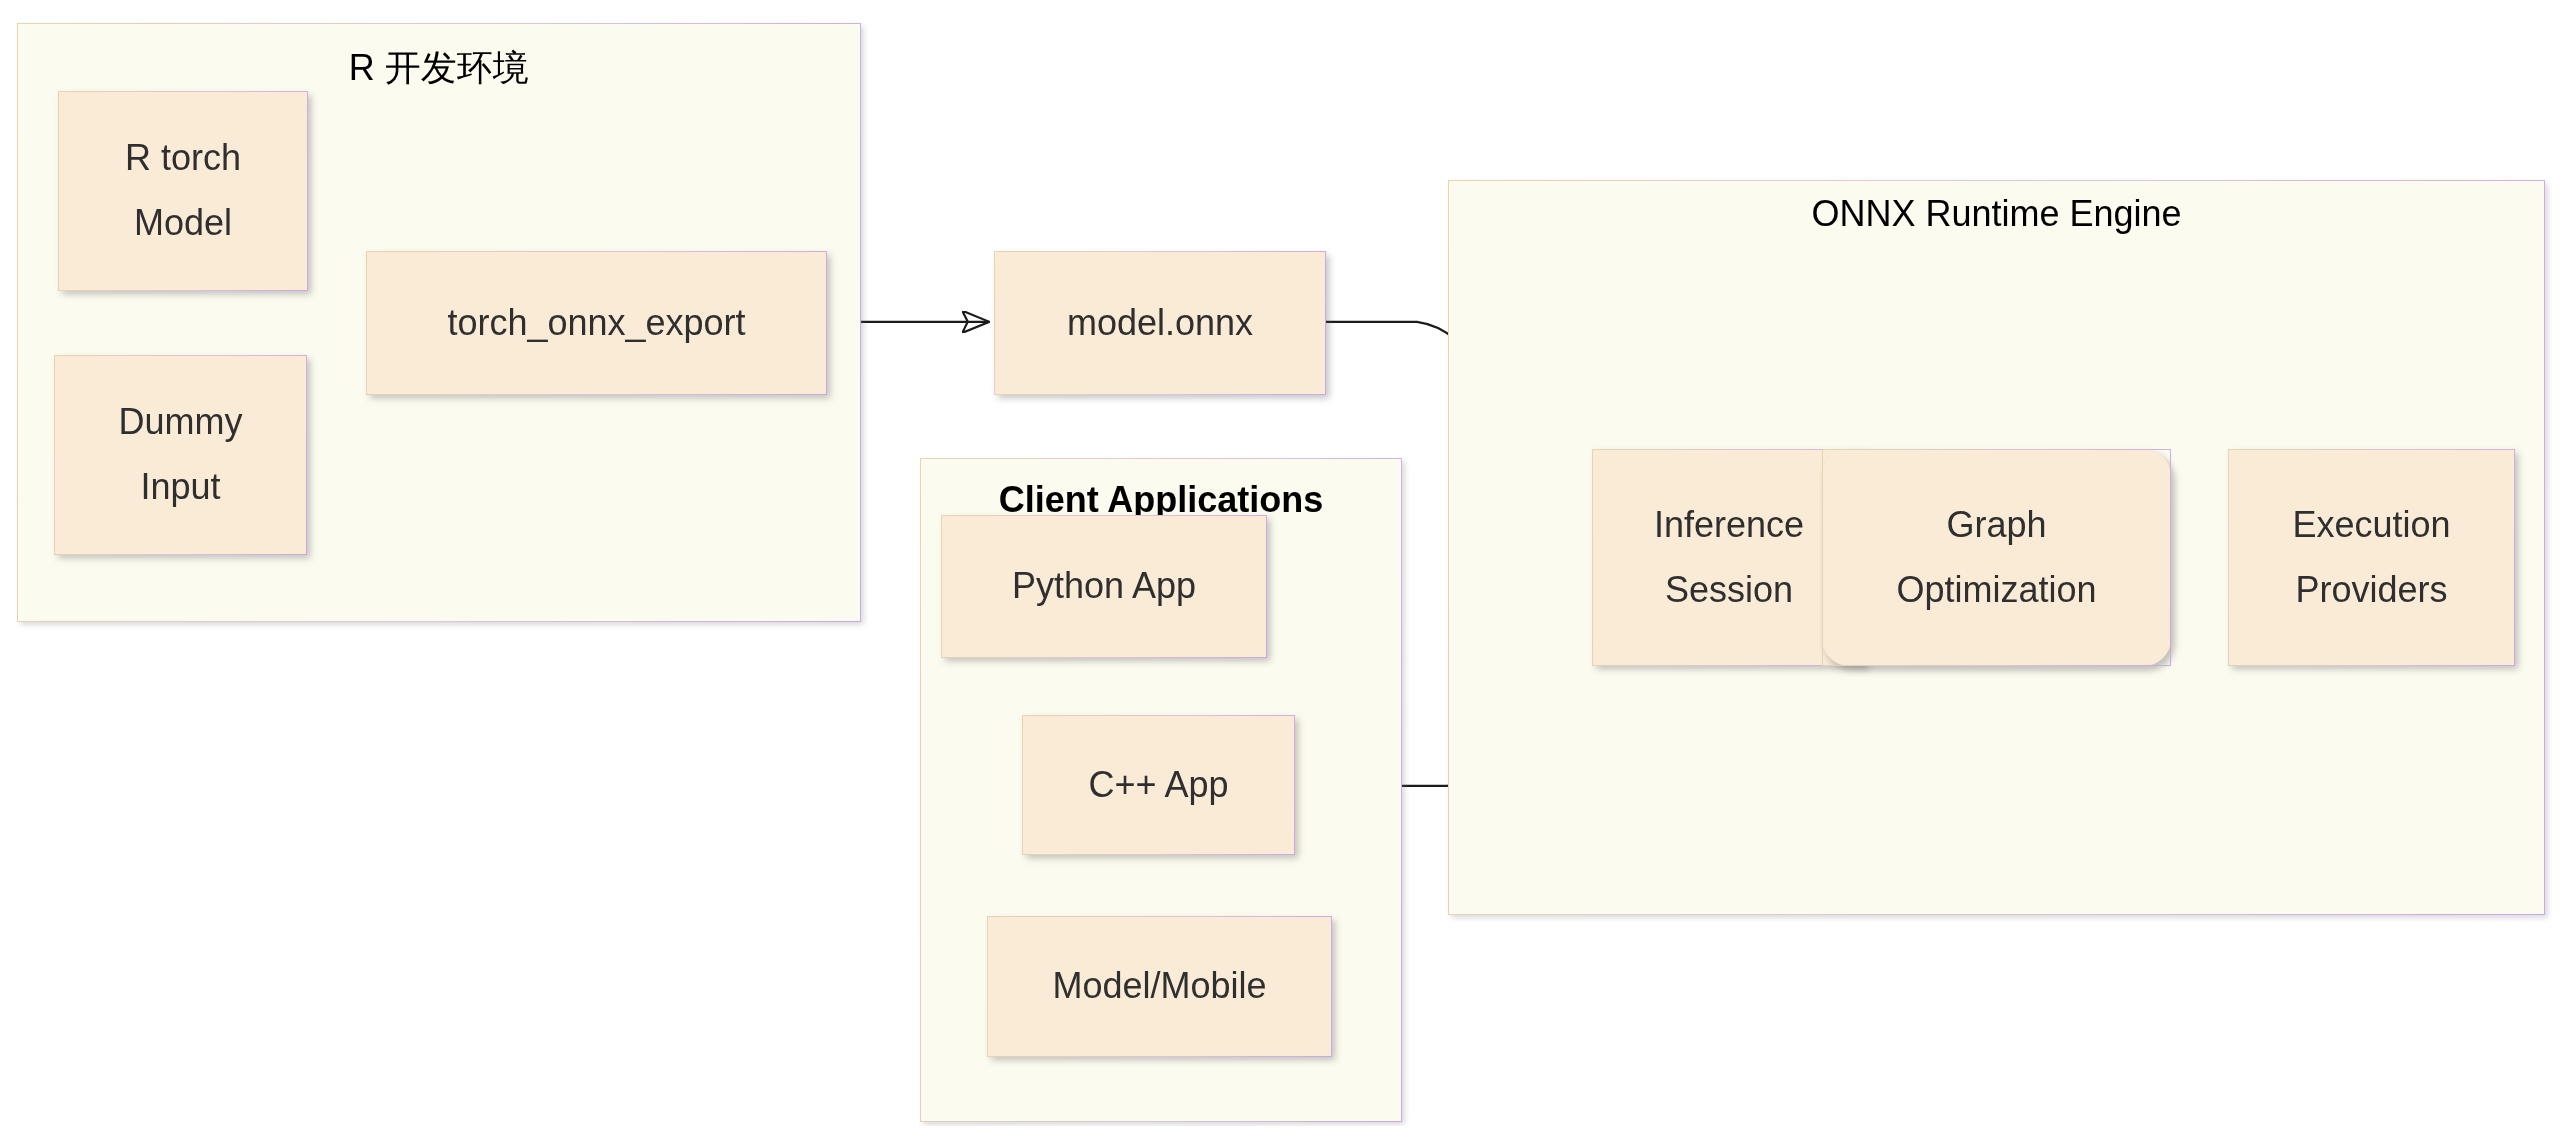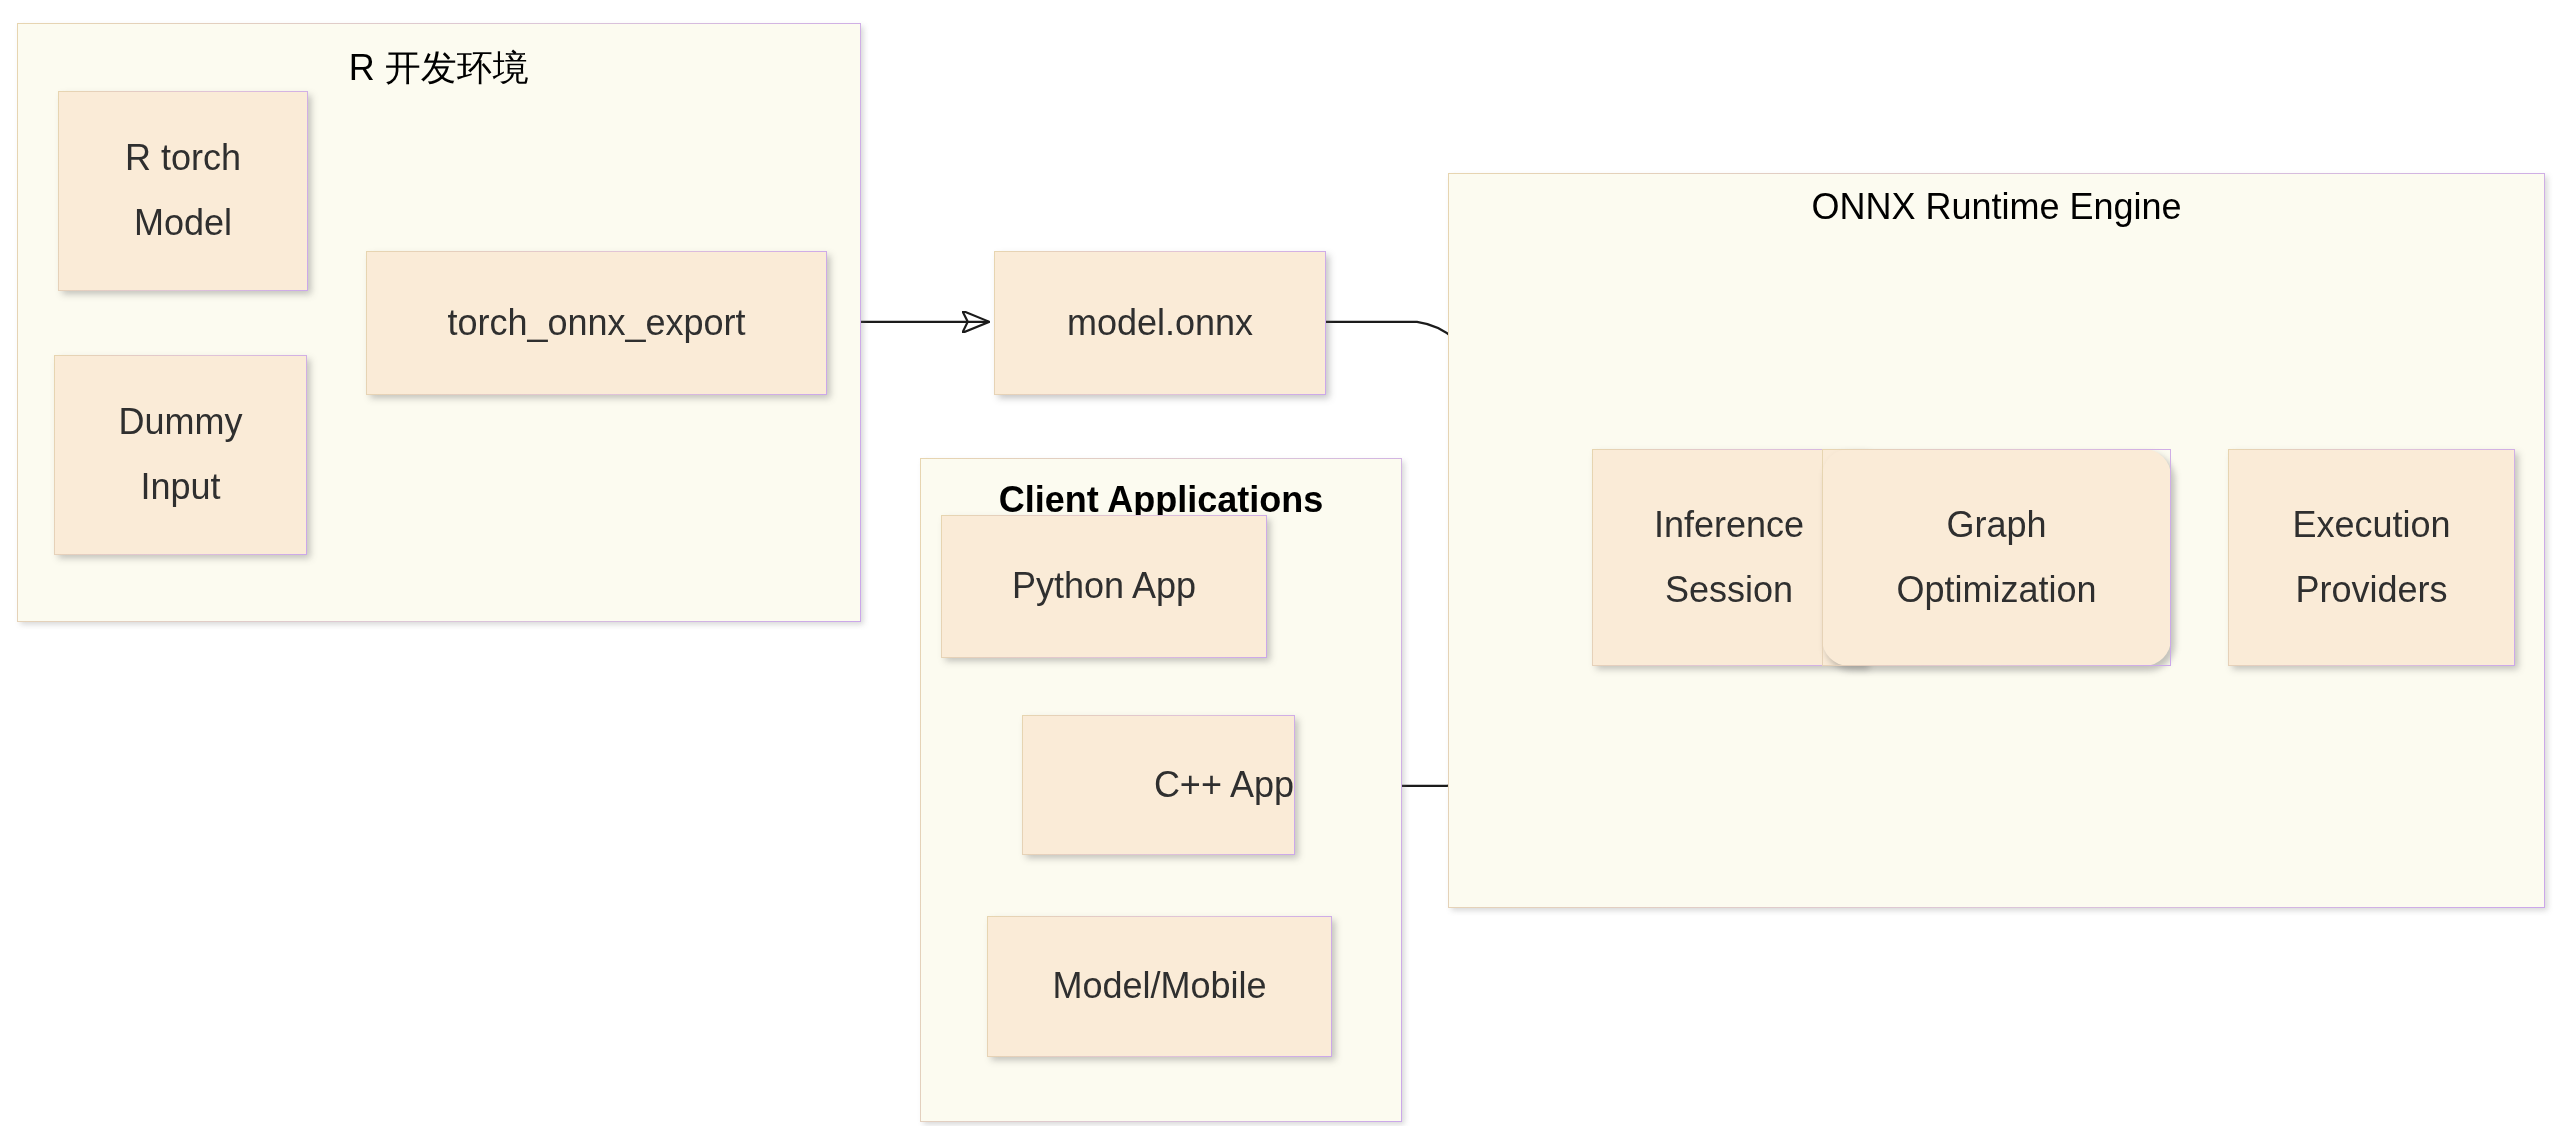--- a/index.html
+++ b/index.html
@@ -62,21 +62,21 @@
   </svg>
 
   <div class="group" style="left:16.7px;top:23px;width:842px;height:597px;">
     <div class="group-title" style="top:20.4px;">R 开发环境</div>
   </div>
 
   <div class="group" style="left:920px;top:458px;width:480px;height:662px;">
     <div class="group-title" style="top:20px;font-weight:bold;">Client Applications</div>
   </div>
 
-  <div class="group" style="left:1448px;top:173px;width:1095px;height:733px;">
+  <div class="group" style="left:1448px;top:180px;width:1095px;height:733px;">
     <div class="group-title" style="top:12.4px;">ONNX Runtime Engine</div>
   </div>
 
   <div class="node" style="left:54px;top:355px;width:251px;height:198px;">
     <span class="node-label">Dummy
 Input</span>
   </div>
 
   <div class="node" style="left:58px;top:91px;width:248px;height:198px;">
     <span class="node-label">R torch
@@ -88,21 +88,21 @@
   </div>
 
   <div class="node" style="left:994px;top:251px;width:330px;height:142px;">
     <span class="node-label">model.onnx</span>
   </div>
 
   <div class="node" style="left:941px;top:515px;width:324px;height:141px;">
     <span class="node-label">Python App</span>
   </div>
 
-  <div class="node" style="left:1022px;top:715px;width:271px;height:138px;justify-content:flex-end;">
+  <div class="node" style="left:1022px;top:715px;width:271px;height:138px;">
     <span class="node-label">C++ App</span>
   </div>
 
   <div class="node" style="left:987px;top:916px;width:343px;height:139px;">
     <span class="node-label">Model/Mobile</span>
   </div>
 
   <div class="node" style="left:1568px;top:449px;width:272px;height:215px;margin-left:24px;">
     <span class="node-label">Inference
 Session</span>

